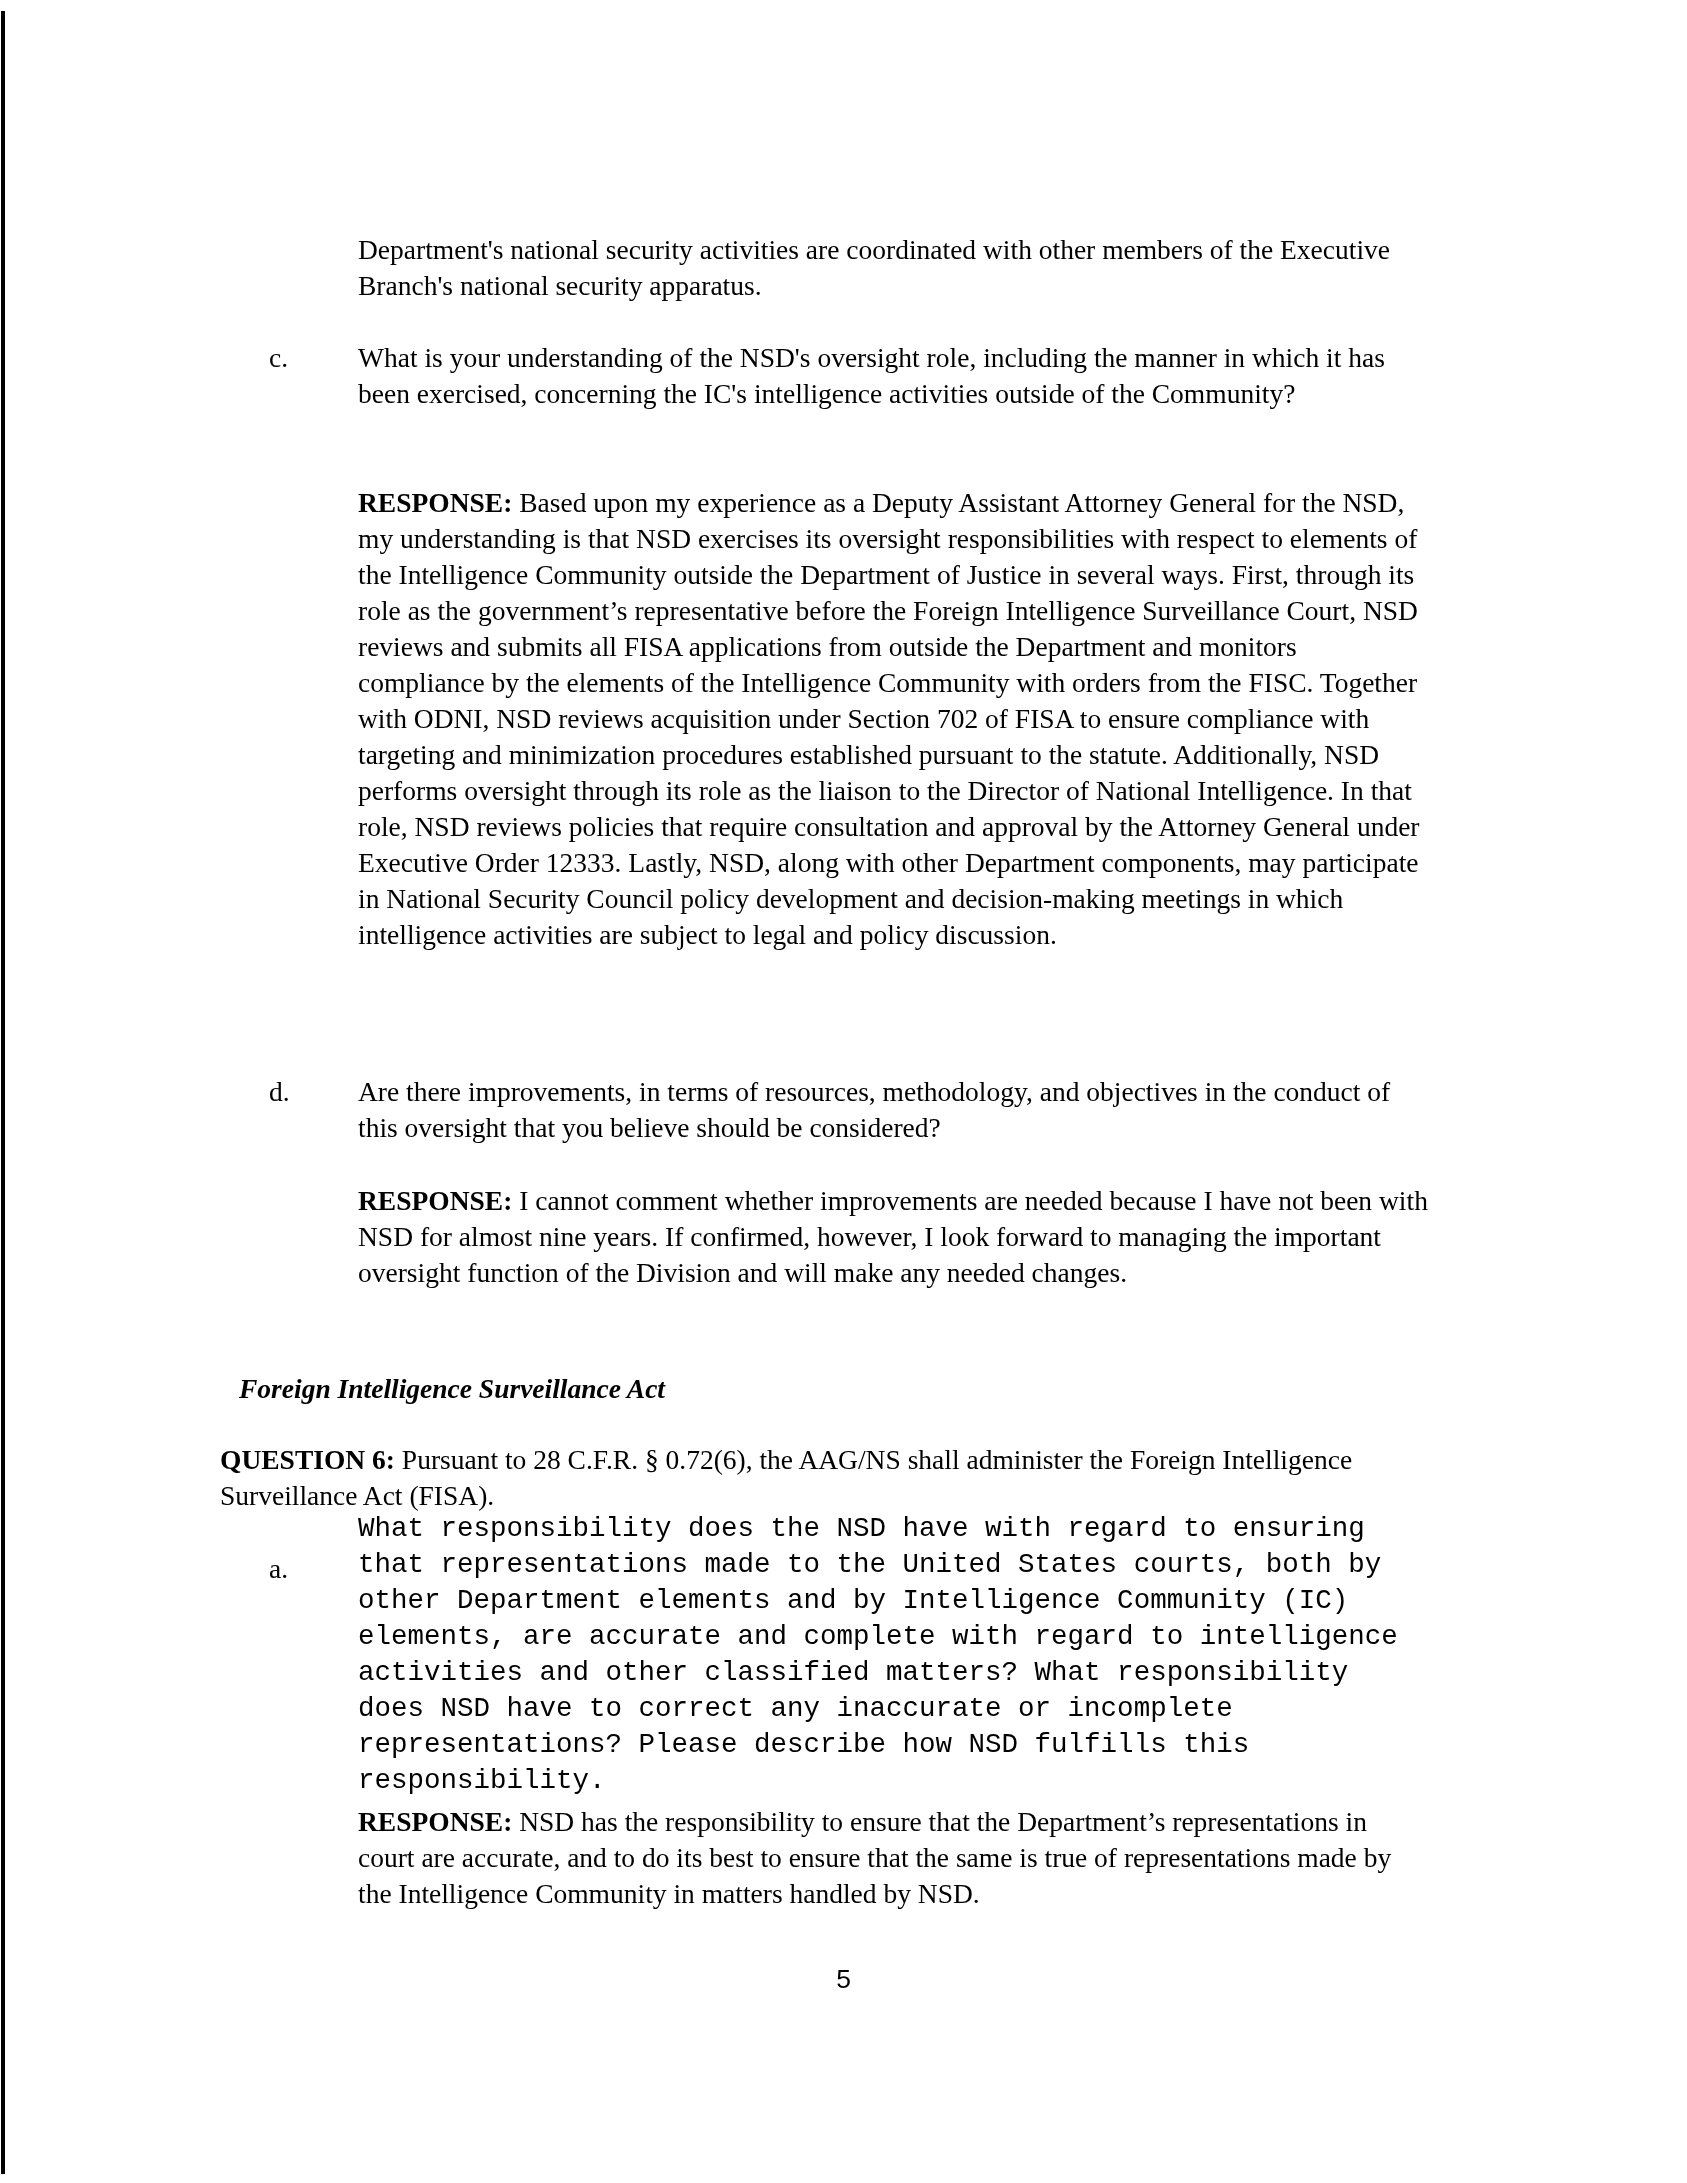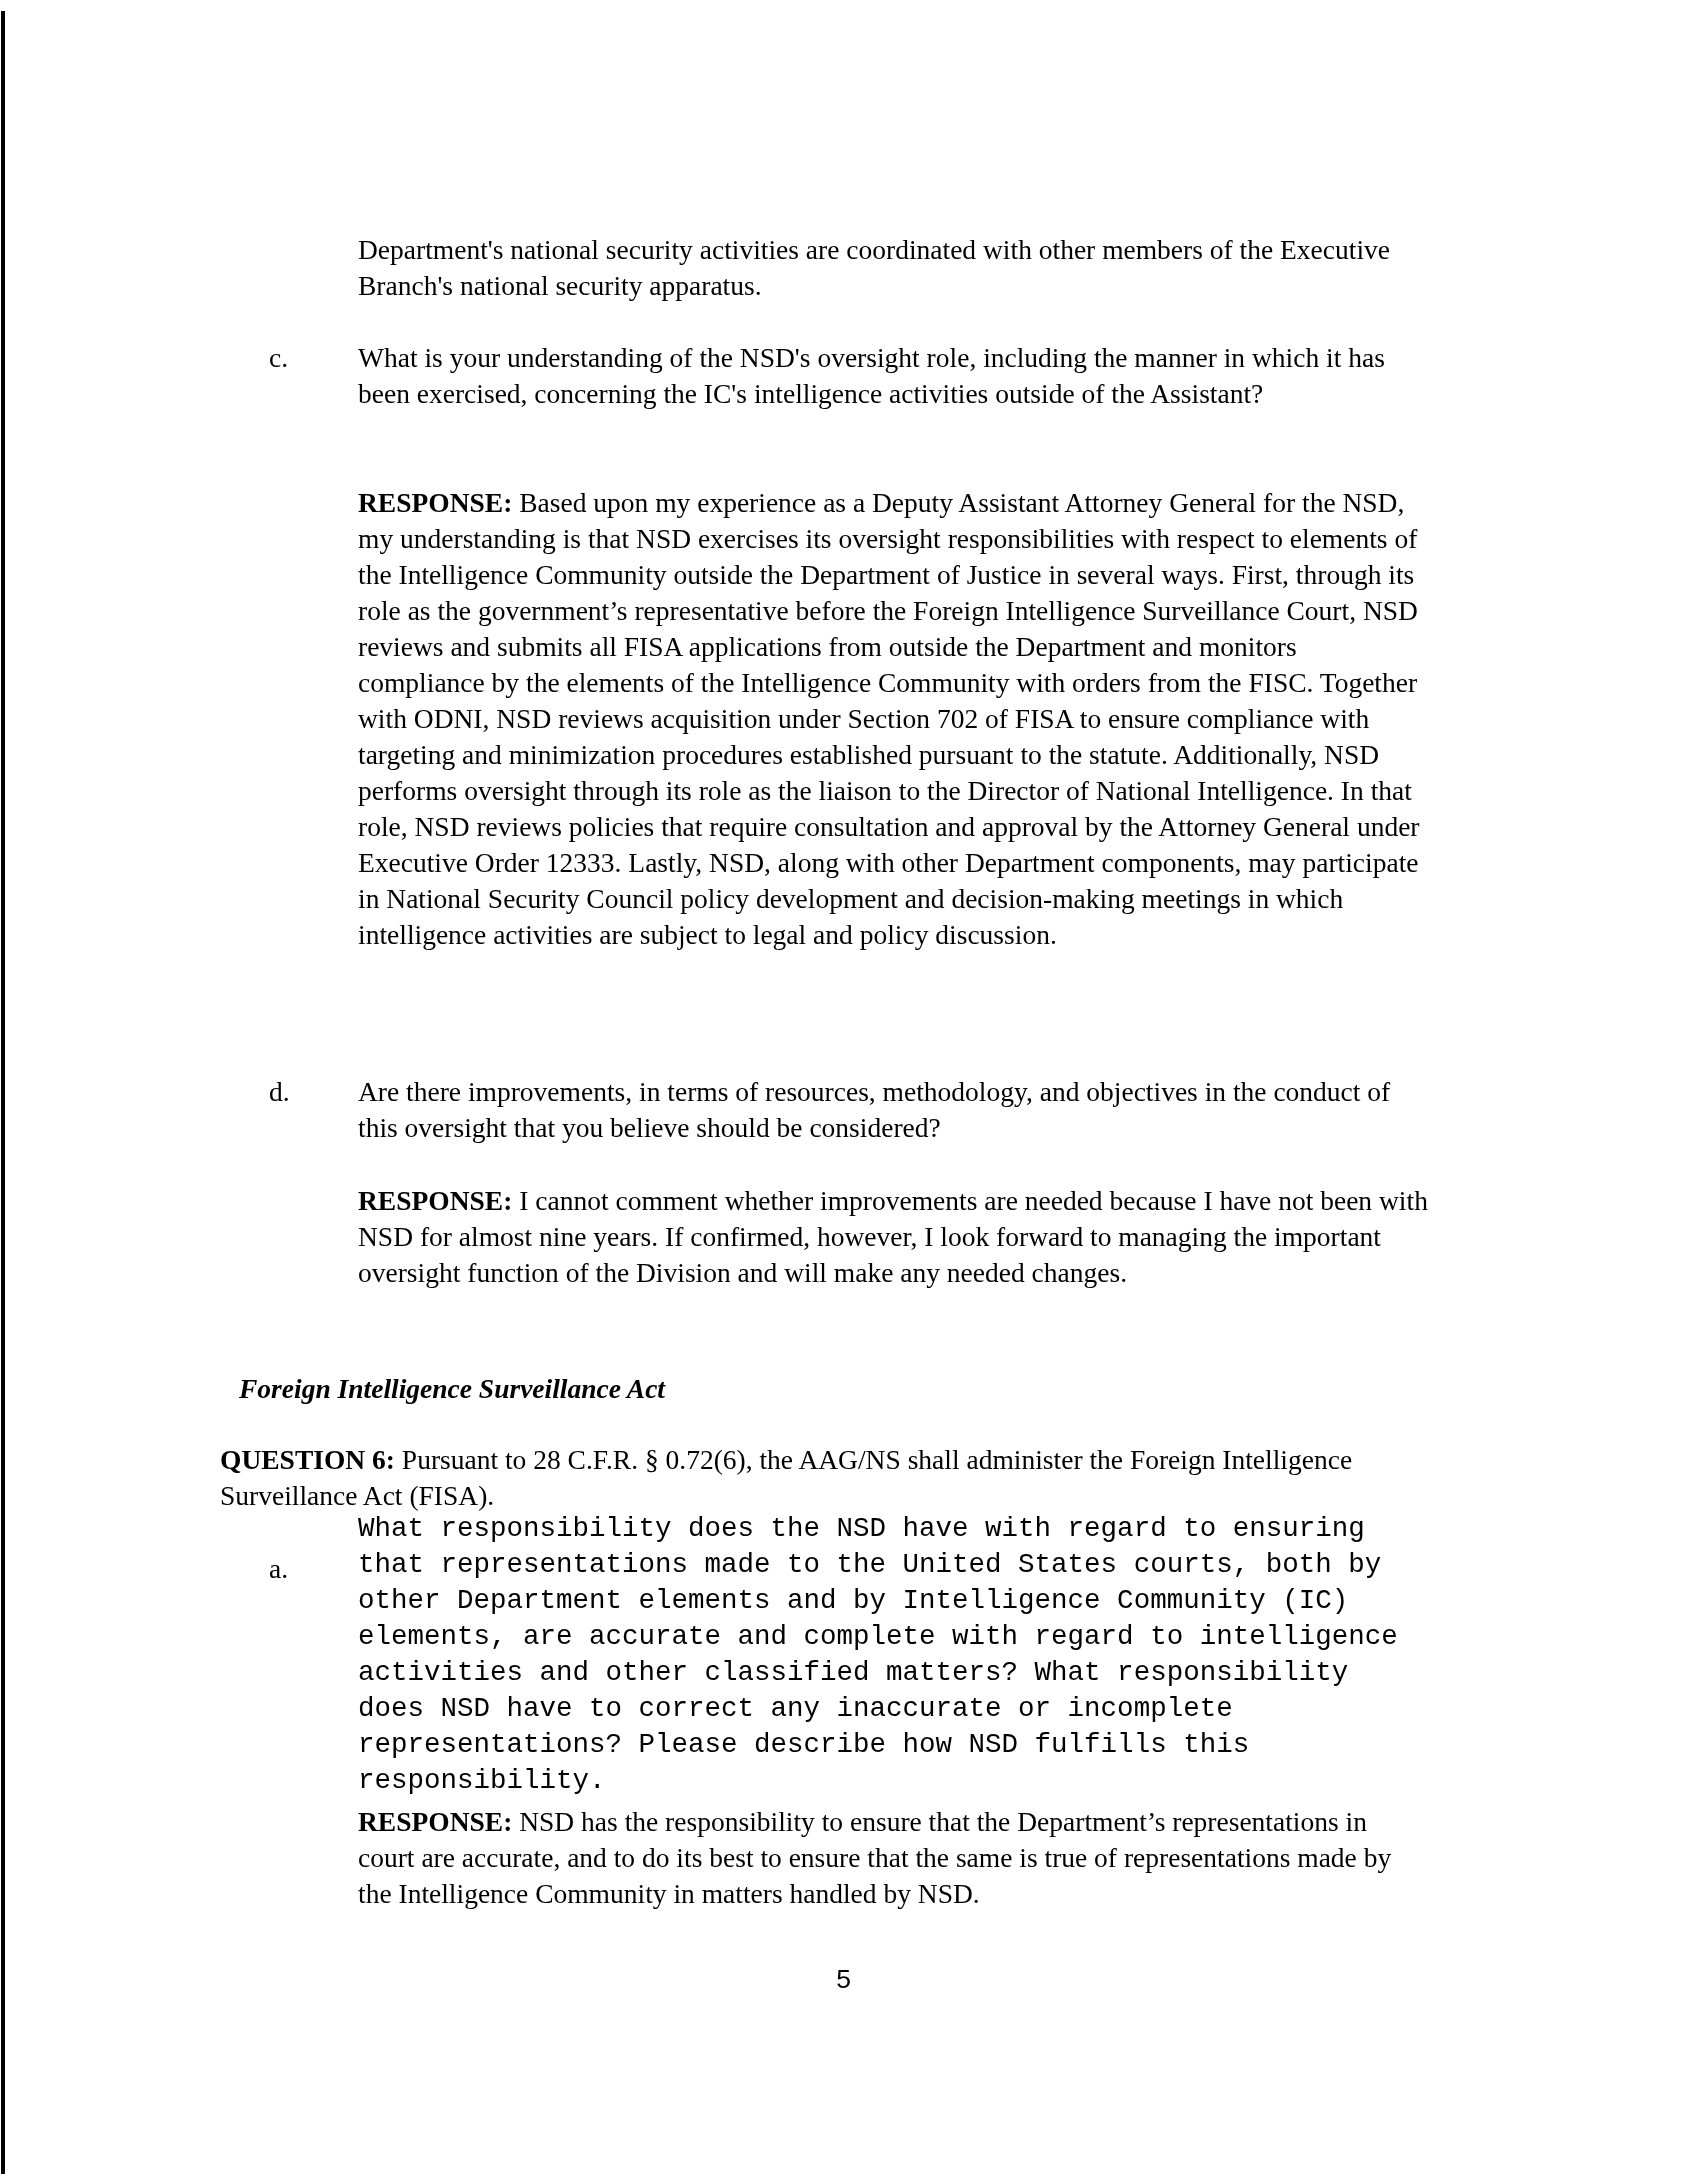--- a/index.html
+++ b/index.html
@@ -36,21 +36,21 @@
 
 <div class="page">
   <div class="scan-edge"></div>
 
   <div class="block indent" style="top:232px;">
     <span>Department's national security activities are coordinated with other members of the Executive Branch's national security apparatus.</span>
   </div>
 
   <div class="marker" style="top:340px;">c.</div>
   <div class="block indent" style="top:340px;">
-    <span>What is your understanding of the NSD's oversight role, including the manner in which it has been exercised, concerning the IC's intelligence activities outside of the Assistant?</span>
+    <span>What is your understanding of the NSD's oversight role, including the manner in which it has been exercised, concerning the IC's intelligence activities outside of the Community?</span>
   </div>
   <div class="block indent" style="top:485px;">
     <span class="bold">RESPONSE:</span><span> Based upon my experience as a Deputy Assistant Attorney General for the NSD, my understanding is that NSD exercises its oversight responsibilities with respect to elements of the Intelligence Community outside the Department of Justice in several ways.  First, through its role as the government’s representative before the Foreign Intelligence Surveillance Court, NSD reviews and submits all FISA applications from outside the Department and monitors compliance by the elements of the Intelligence Community with orders from the FISC.  Together with ODNI, NSD reviews acquisition under Section 702 of FISA to ensure compliance with targeting and minimization procedures established pursuant to the statute. Additionally, NSD performs oversight through its role as the liaison to the Director of National Intelligence.  In that role, NSD reviews policies that require consultation and approval by the Attorney General under Executive Order 12333.  Lastly, NSD, along with other Department components, may participate in National Security Council policy development and decision-making meetings in which intelligence activities are subject to legal and policy discussion.</span>
   </div>
 
   <div class="marker" style="top:1074px;">d.</div>
   <div class="block indent" style="top:1074px;">
     <span>Are there improvements, in terms of resources, methodology, and objectives in the conduct of this oversight that you believe should be considered?</span>
   </div>
   <div class="block indent" style="top:1183px;">

